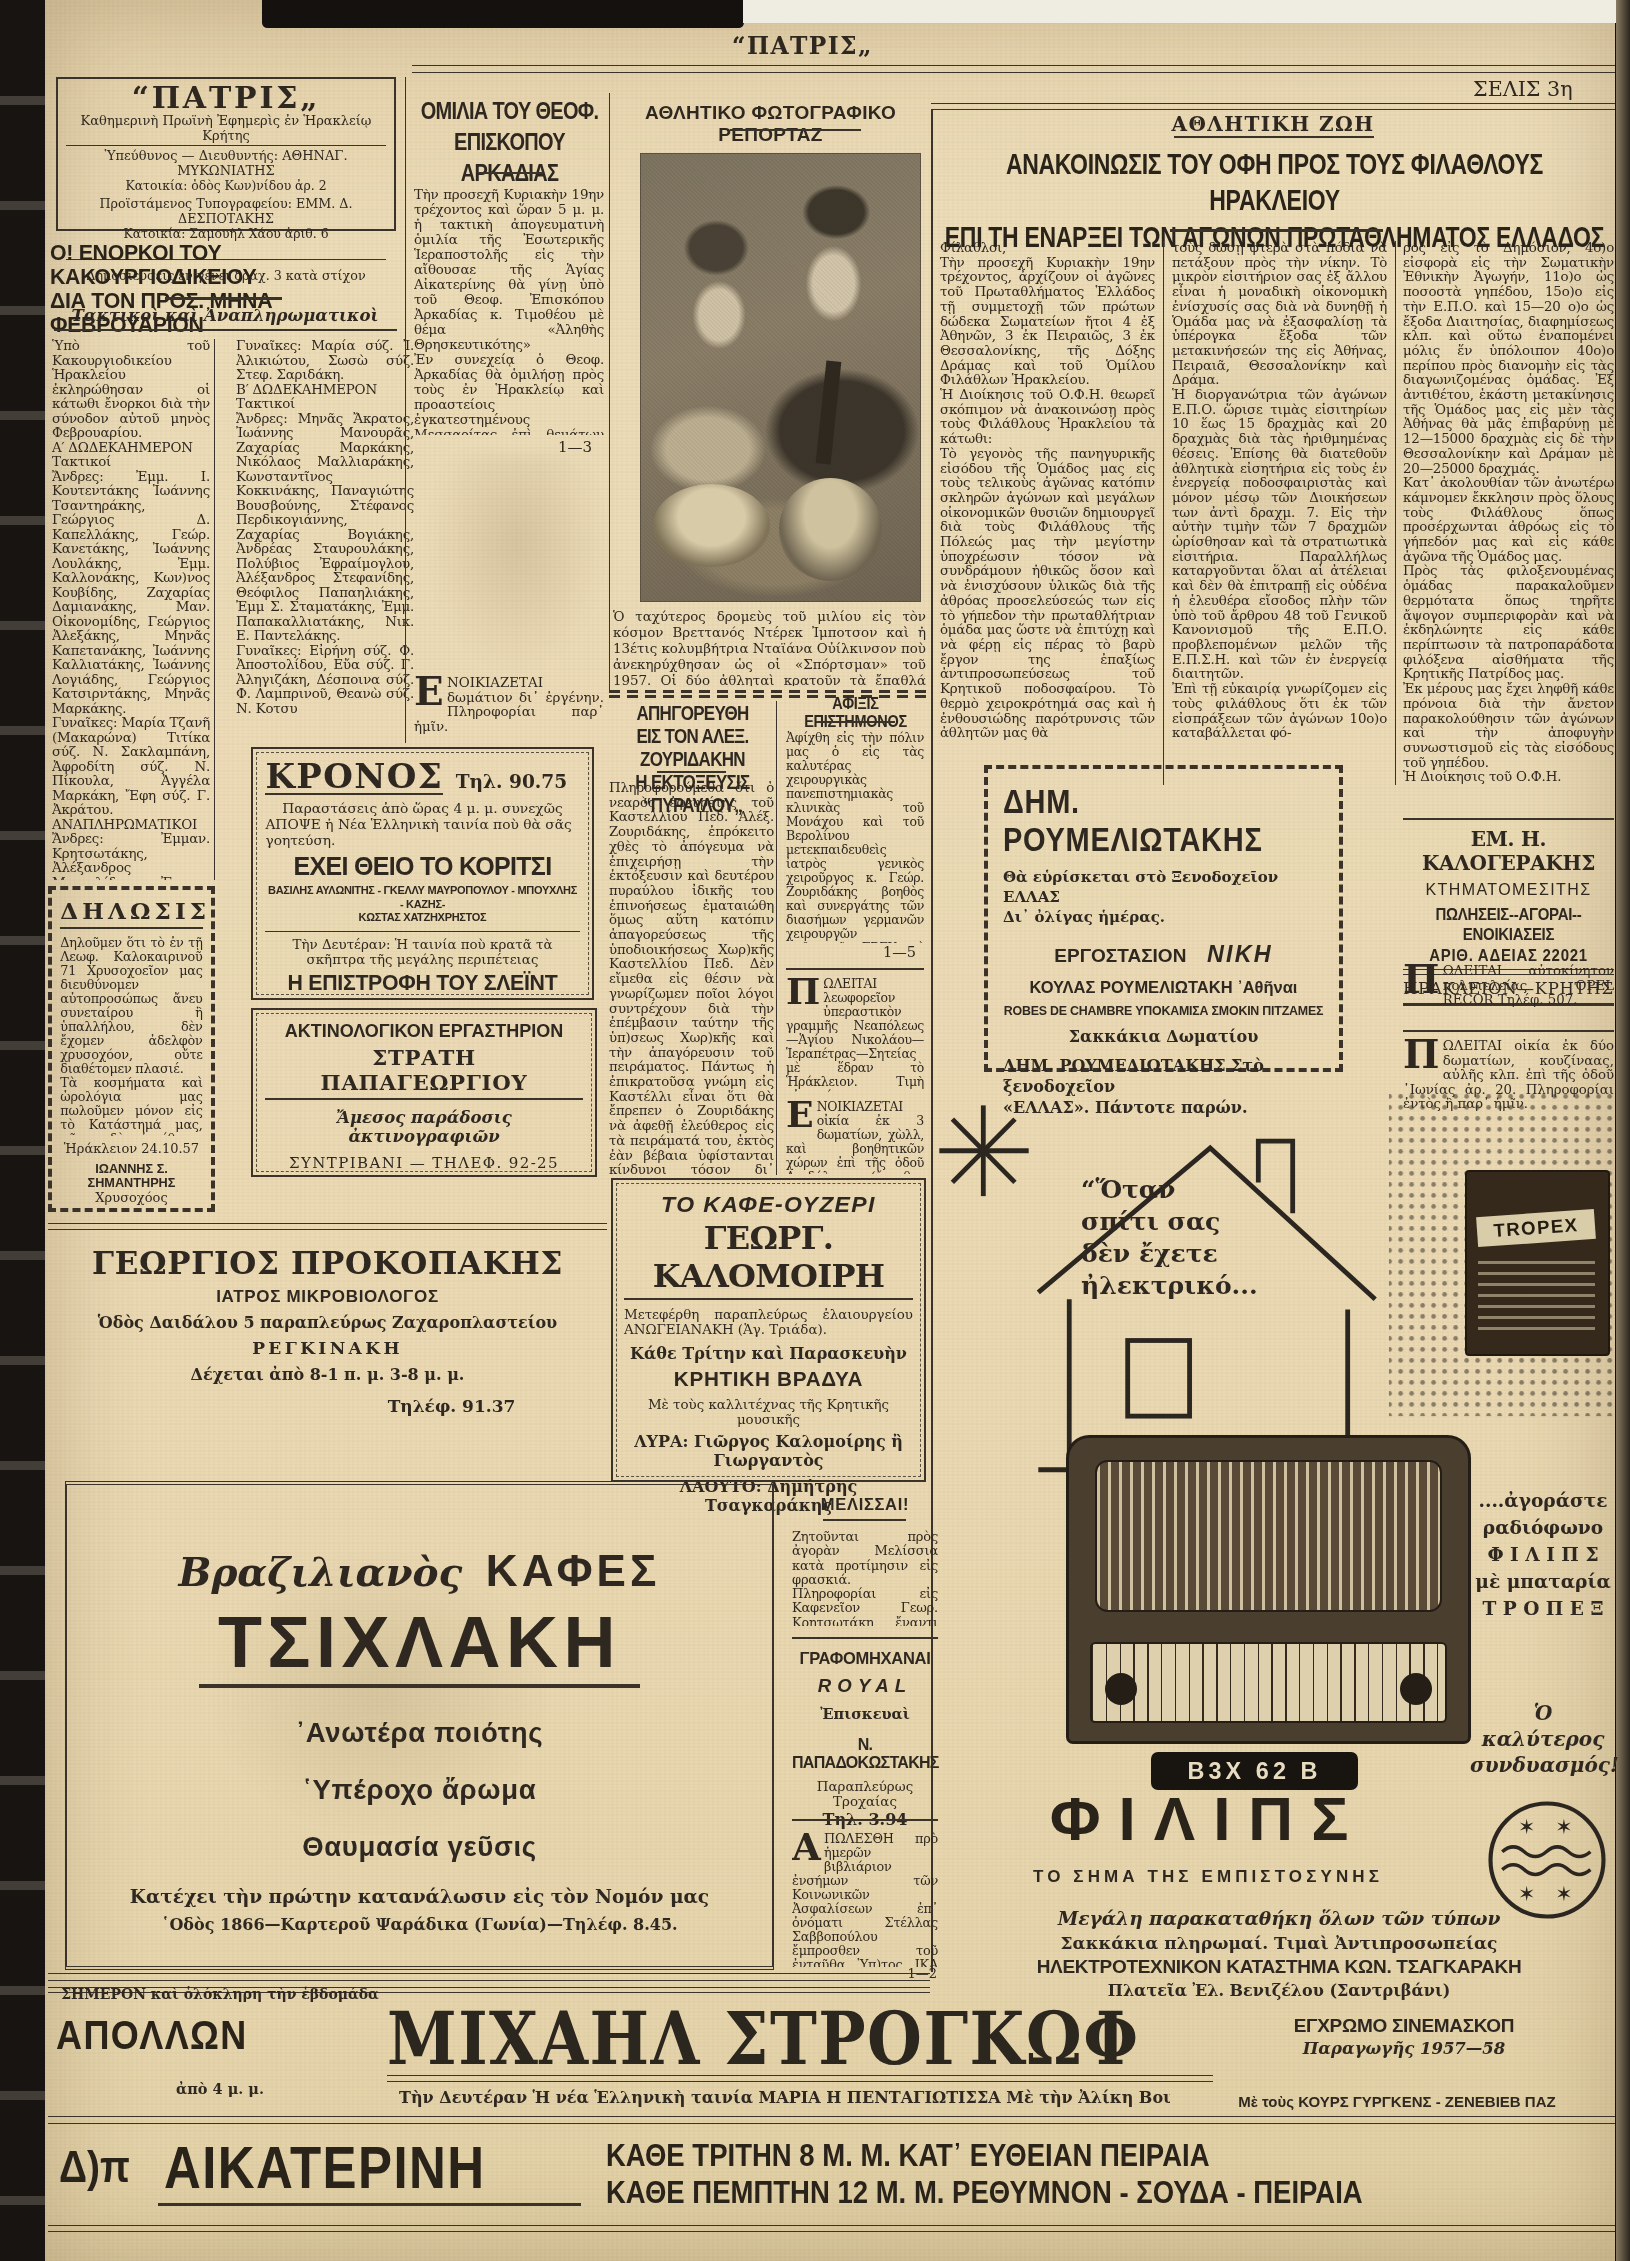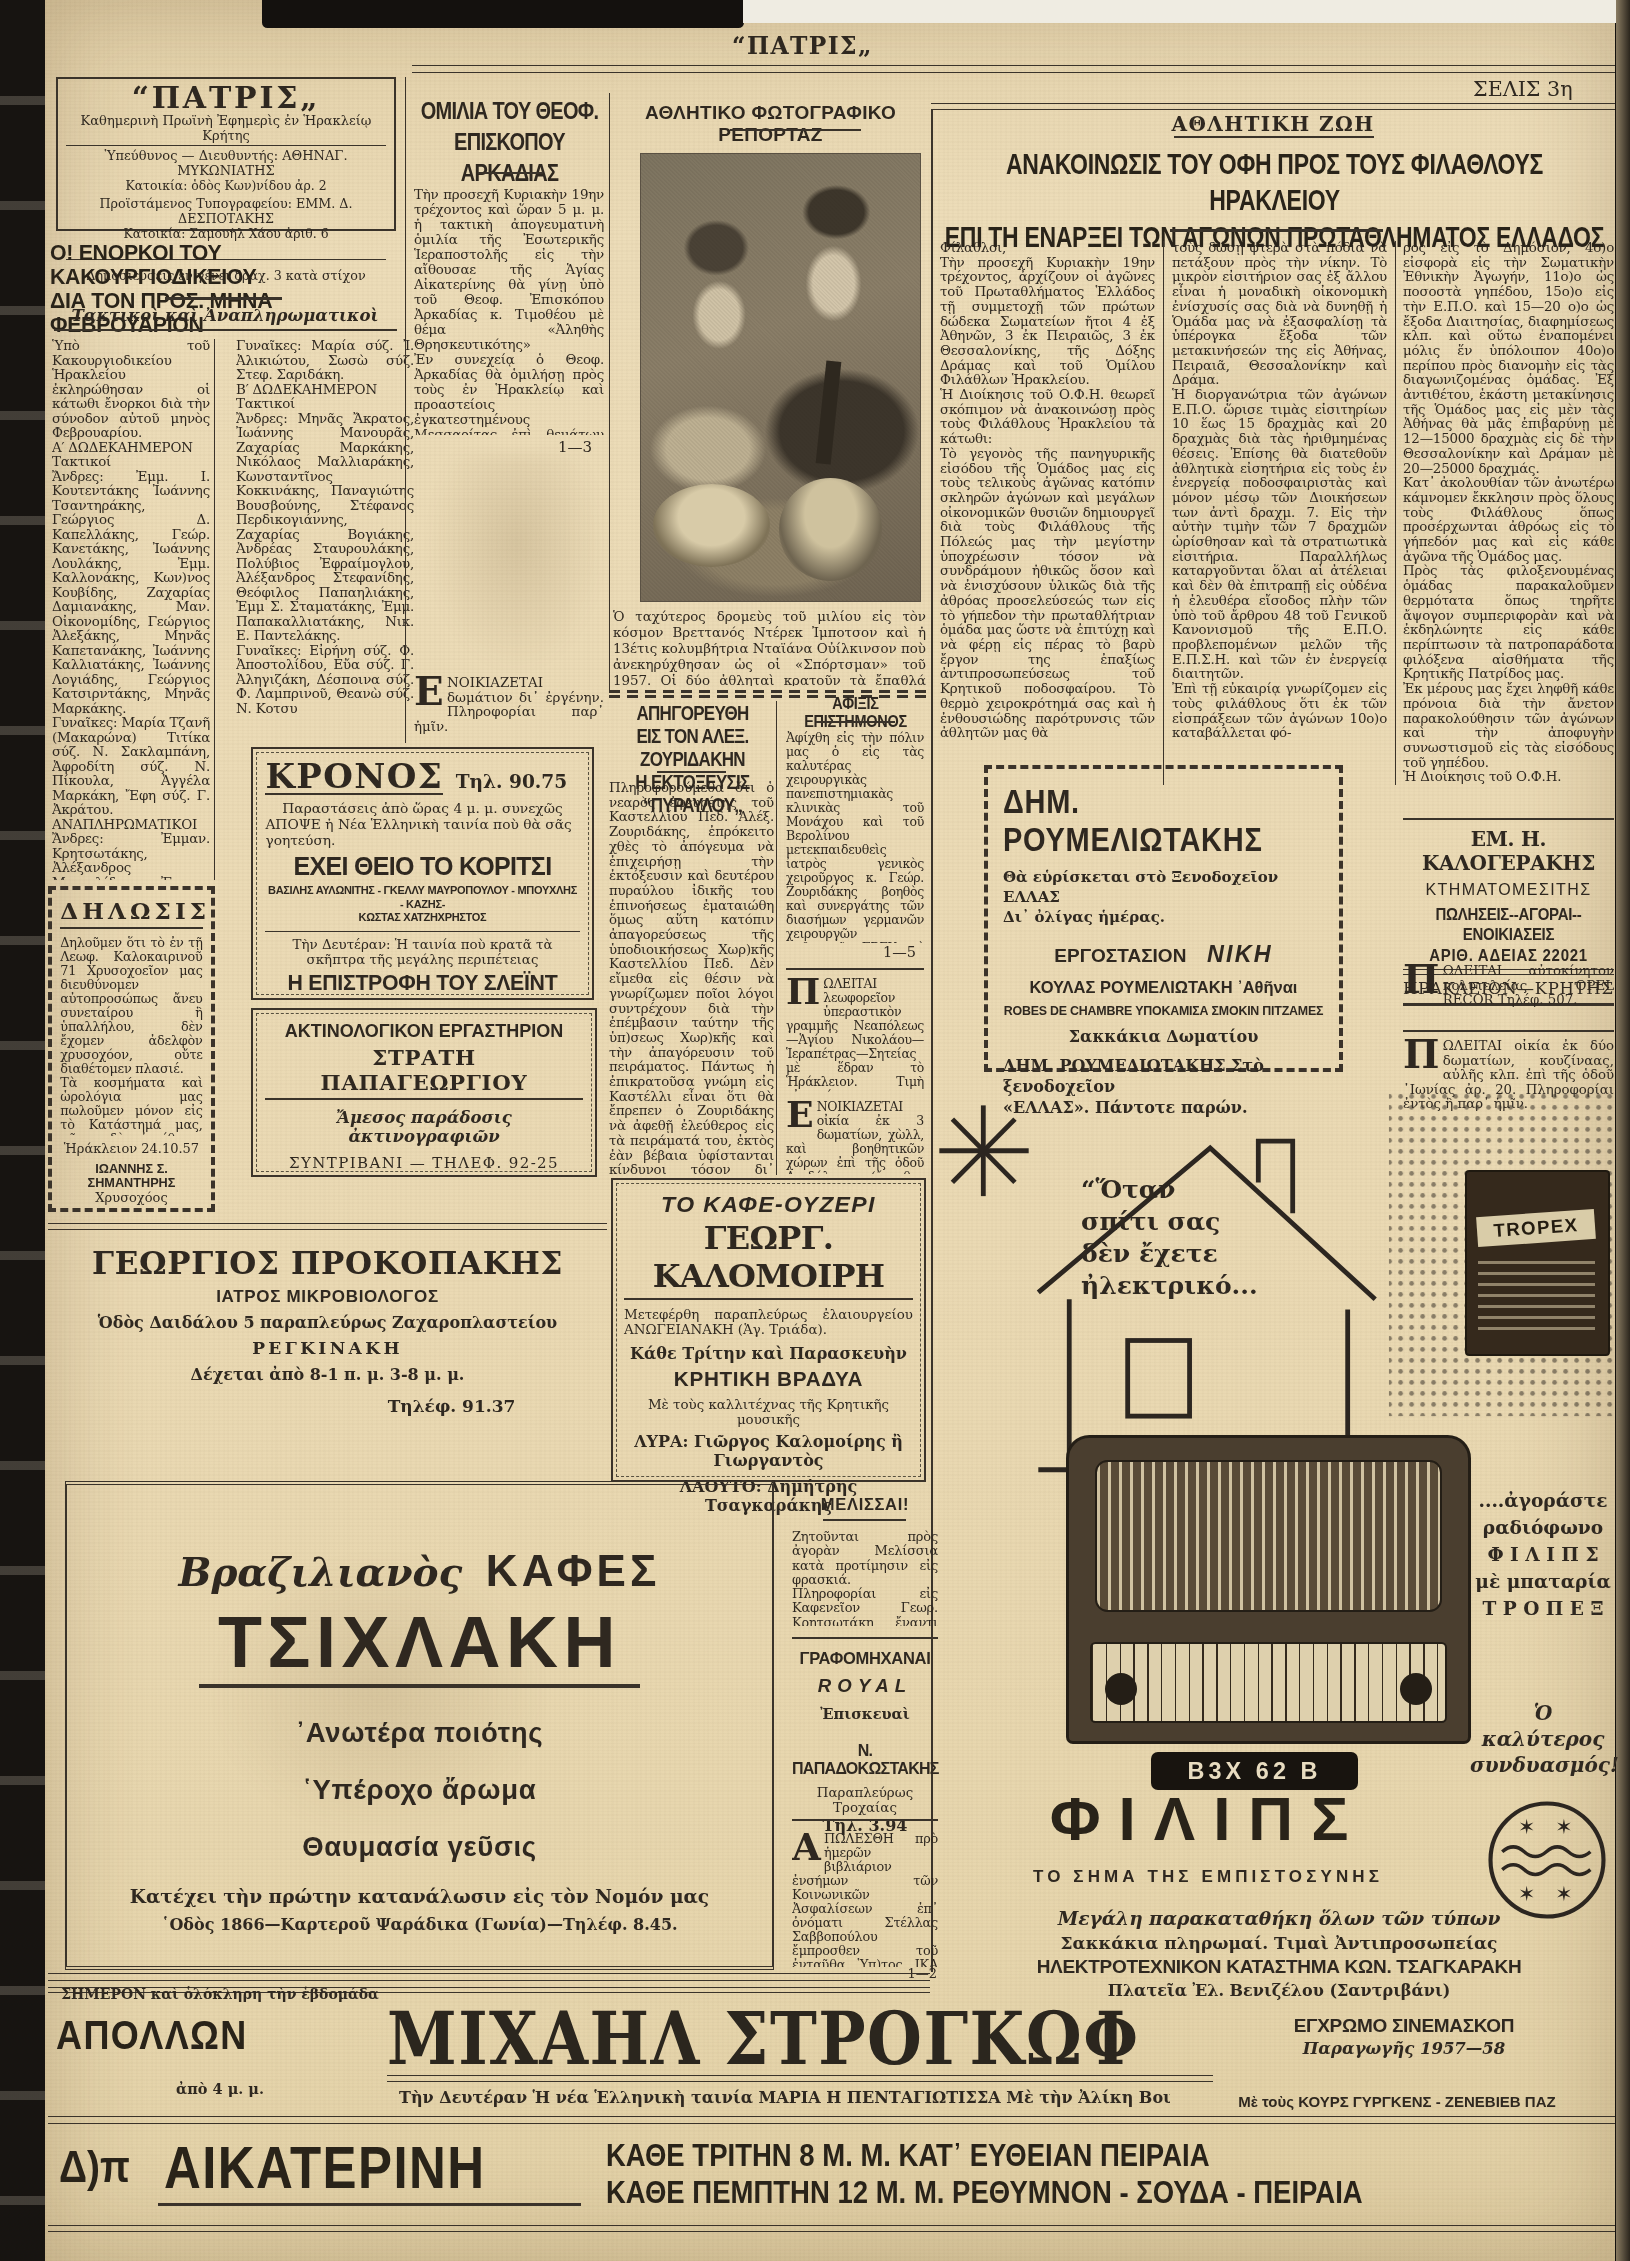--- a/index.html
+++ b/index.html
@@ -185,21 +185,21 @@
   </div>
 
   <div class="abs san b c" style="left:792px;top:1495px;width:146px;font-size:16.5px;letter-spacing:0.7px;">ΜΕΛΙΣΣΑΙ!</div>
   <div class="abs rule" style="left:823px;top:1519px;width:83px;height:2.1px;"></div>
   <div class="abs ser j clip" style="left:792px;top:1530px;width:146px;height:96px;font-size:13px;line-height:14.3px;letter-spacing:-0.2px;">Ζητοῦνται πρὸς ἀγορὰν Μελίσσια κατὰ προτίμησιν εἰς φρασκιά. Πληροφορίαι εἰς Καφενεῖον Γεωρ. Κρητσωτάκη ἔναντι Ἐφορίας.</div>
   <div class="abs rule" style="left:792px;top:1637px;width:146px;height:2.1px;"></div>
   <div class="abs c" style="left:792px;top:1649px;width:146px;">
     <div class="san b" style="font-size:16.5px;letter-spacing:-0.3px;">ΓΡΑΦΟΜΗΧΑΝΑΙ</div>
     <div class="san b i" style="font-size:18.6px;letter-spacing:6.2px;margin-top:6.9px;">ROYAL</div>
     <div class="ser b" style="font-size:14.5px;margin-top:8.3px;">Ἐπισκευαὶ</div>
-    <div class="san b" style="font-size:16px;letter-spacing:-0.7px;margin-top:20px;">Ν. ΠΑΠΑΔΟΚΩΣΤΑΚΗΣ</div>
+    <div class="san b" style="font-size:16px;letter-spacing:-0.7px;margin-top:14px;">Ν. ΠΑΠΑΔΟΚΩΣΤΑΚΗΣ</div>
     <div class="ser" style="font-size:13.4px;margin-top:6.9px;">Παραπλεύρως Τροχαίας</div>
     <div class="ser b" style="font-size:16px;margin-top:1.4px;">Τηλ. 3.94</div>
   </div>
   <div class="abs rule" style="left:792px;top:1819px;width:146px;height:2.1px;"></div>
   <div class="abs ser j dropcap clip" style="left:792px;top:1832px;width:146px;height:135px;font-size:12.8px;line-height:14px;letter-spacing:-0.2px;">ΑΠΩΛΕΣΘΗ πρὸ ἡμερῶν βιβλιάριον ἐνσήμων τῶν Κοινωνικῶν Ἀσφαλίσεων ἐπ᾽ ὀνόματι Στέλλας Σαββοπούλου ἔμπροσθεν τοῦ ἐνταῦθα Ὑπ)τος ΙΚΑ καθ᾽ ἣν ὥραν διενέμοντο τὰ βοηθήματα εἰς τοὺς ἀπόρους ἠσφαλισμένους. Παρακαλεῖται ὁ εὑρὼν ὅπως τὸ παραδώσῃ εἰς τὸ ἐνταῦθα ὑποκατάστημα τοῦ ΙΚΑ.</div>
   <div class="abs ser r" style="left:854px;top:1966px;width:83px;font-size:13px;">1—2</div>
 
   <div class="abs" style="left:65px;top:1481px;width:709px;height:489px;border-top:4.8px double #3a332a;border-bottom:4.8px double #3a332a;border-left:2.1px solid #3a332a;border-right:2.1px double #3a332a;box-sizing:border-box;">
     <div class="c" style="margin-top:61px;">
       <span class="ser b i" style="font-size:39px;">Βραζιλιανὸς</span>

